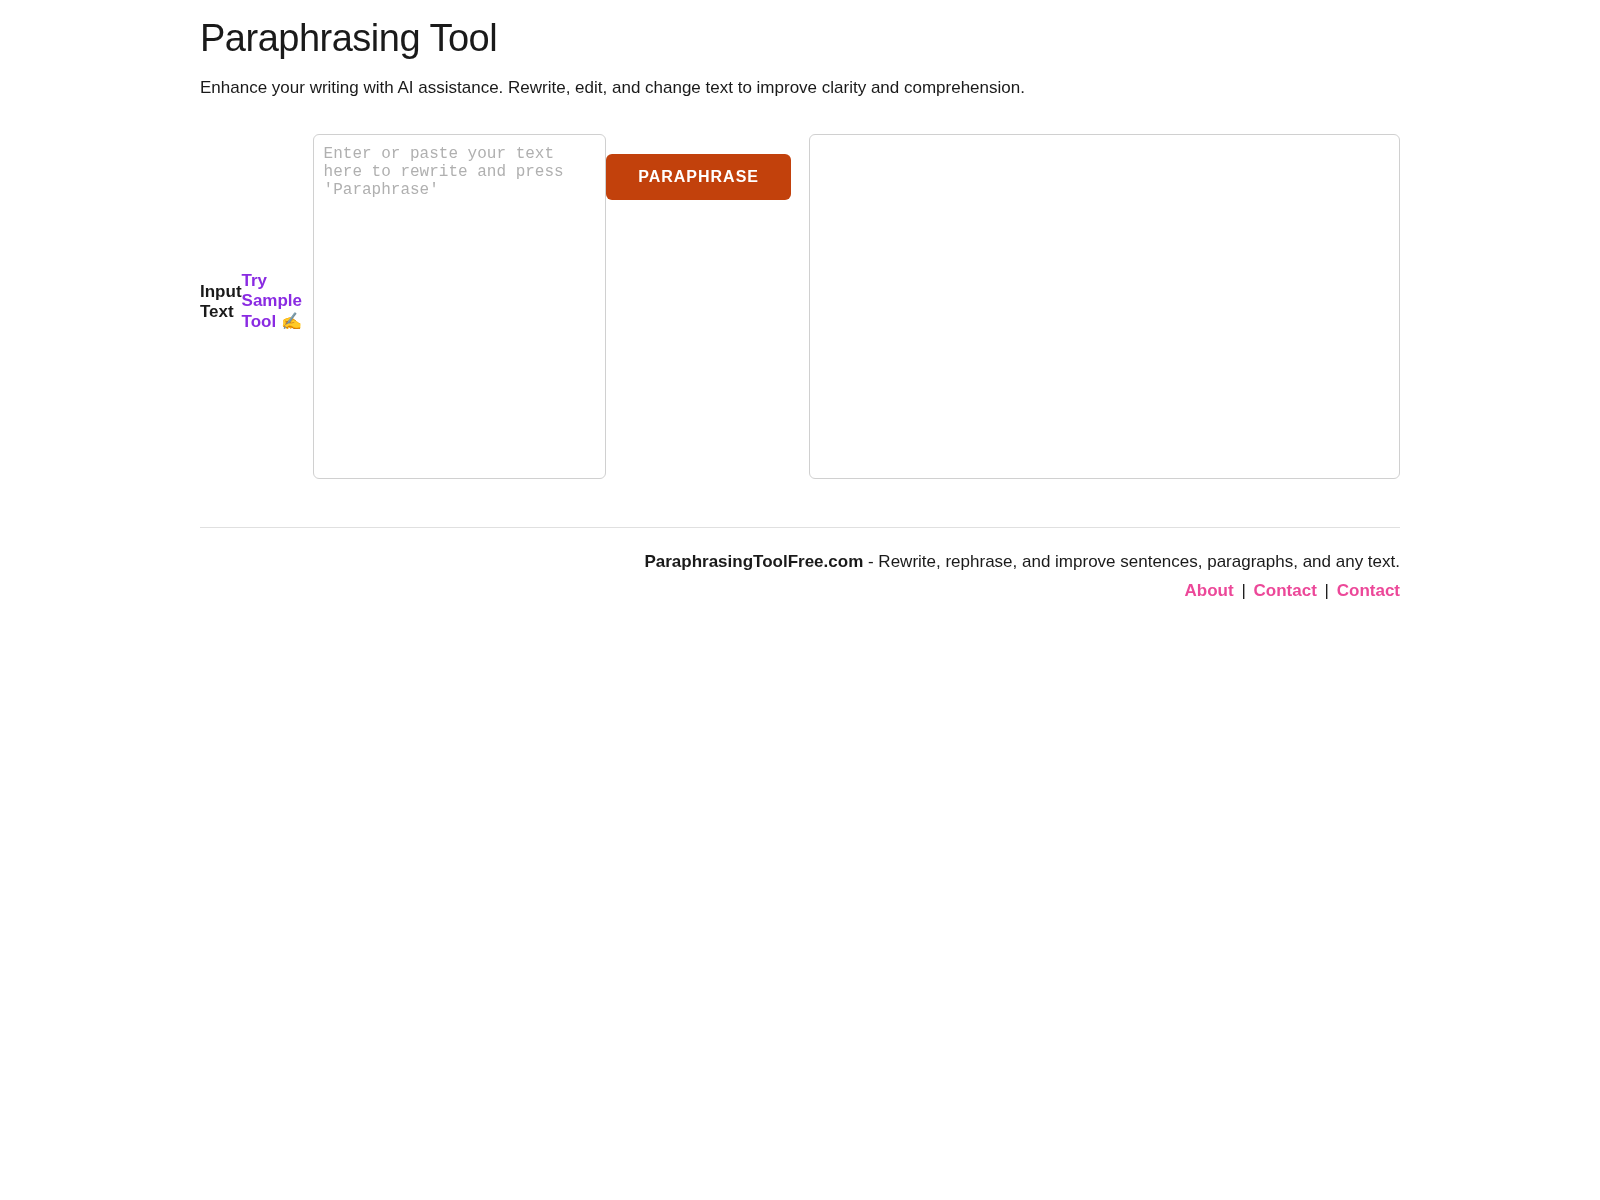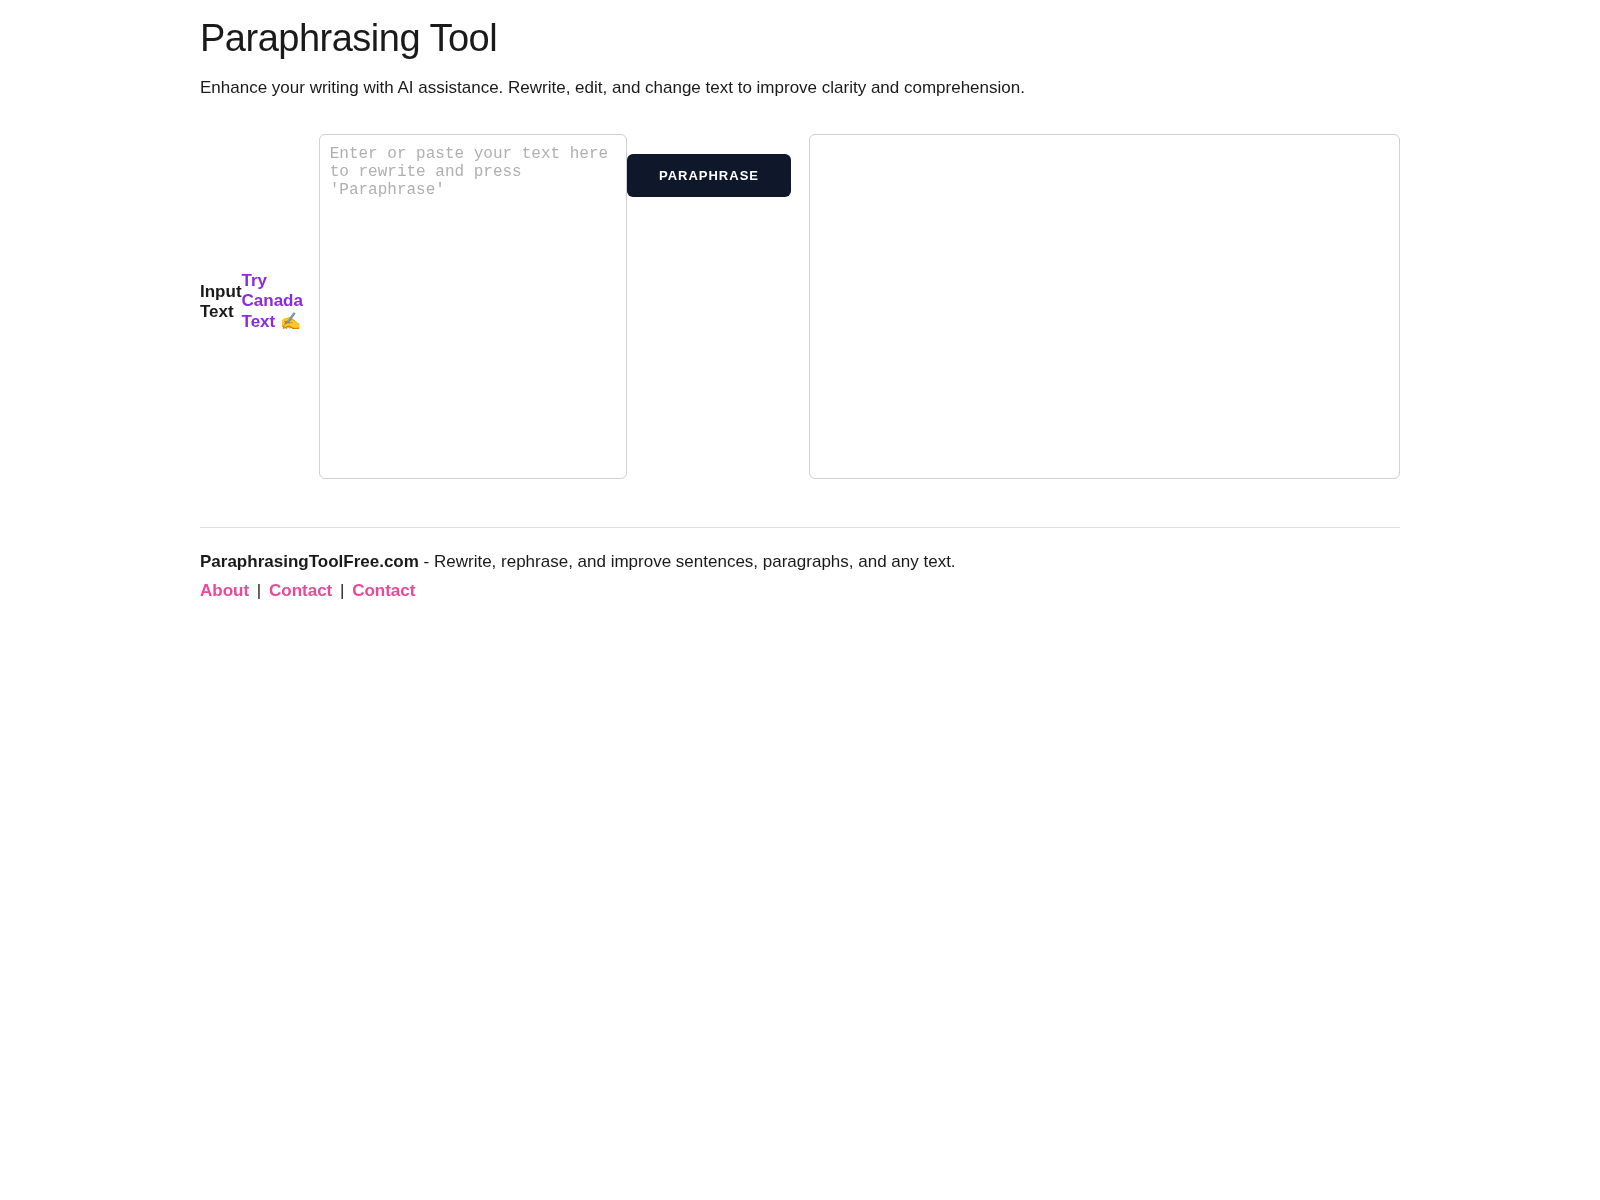--- a/index.html
+++ b/index.html
@@ -78,35 +78,35 @@
       width: 100%;
       height: 345px;
       padding: 10px;
       border: 1px solid #d0d0d0;
       border-radius: 6px;
       background: #ffffff;
     }
     .paraphrase-btn {
       margin-top: 20px;
       padding: 14px 32px;
-      background: #0f172a;
+      background: #c2410c;
       color: #ffffff;
       border: none;
       border-radius: 6px;
-      font-size: 13px;
+      font-size: 16px;
       font-weight: 700;
       letter-spacing: 1px;
       cursor: pointer;
       text-transform: uppercase;
     }
     .footer {
       margin-top: 48px;
       padding-top: 20px;
       border-top: 1px solid #e0e0e0;
-      text-align: left;
+      text-align: right;
       font-size: 17px;
       color: #1a1a1a;
       line-height: 1.6;
     }
     .footer .site-name {
       font-weight: 700;
     }
     .footer-links {
       margin-top: 2px;
     }
@@ -129,21 +129,21 @@
 
 <div class="container">
   <h1>Paraphrasing Tool</h1>
   <p class="subtitle">Enhance your writing with AI assistance. Rewrite, edit, and change text to improve clarity and comprehension.</p>
 
   <div class="panels">
     <div class="panel">
       <div class="panel-header">
         <span class="panel-label">Input Text</span>
         <a class="sample-link">
-          <span>Try Canada Text</span>
+          <span>Try Sample Tool</span>
           <span class="writing-icon">✍️</span>
         </a>
       </div>
       <textarea placeholder="Enter or paste your text here to rewrite and press 'Paraphrase'" style=""></textarea>
       <div>
         <button class="paraphrase-btn">PARAPHRASE</button>
       </div>
     </div>
 
     <div class="panel">

